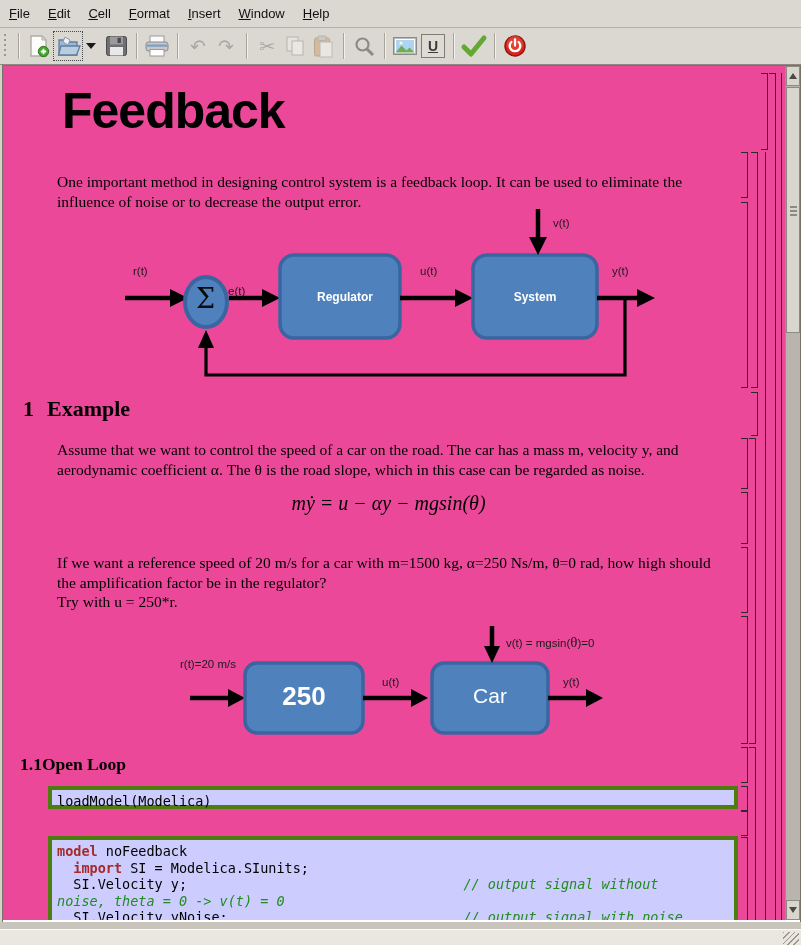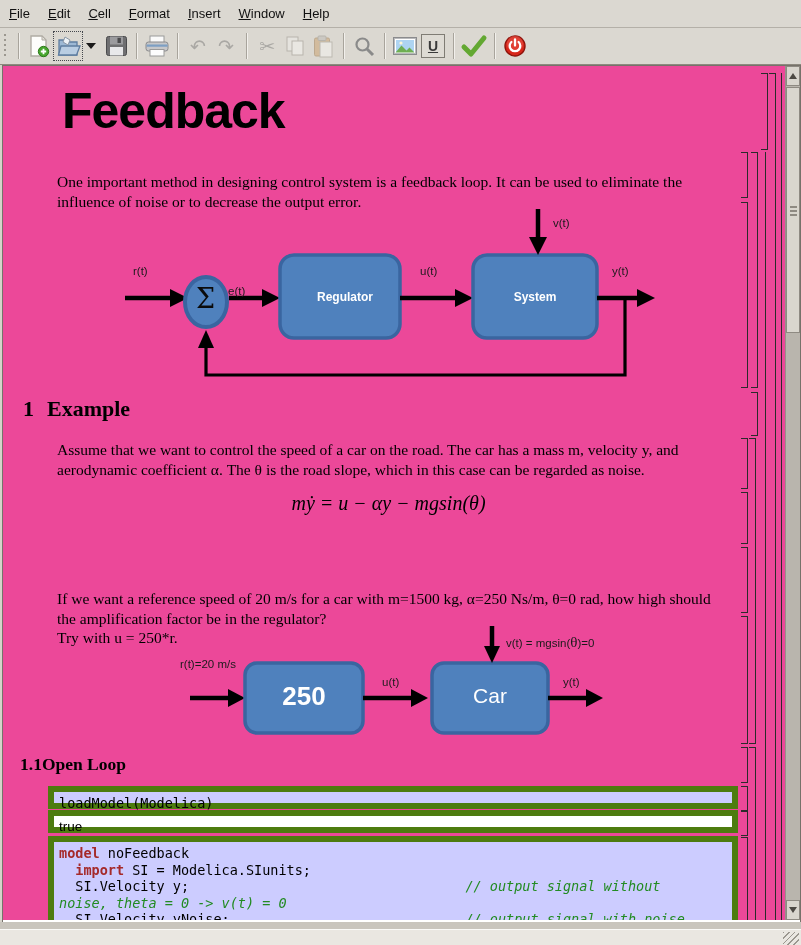--- a/index.html
+++ b/index.html
@@ -42,21 +42,21 @@
   .formula{position:absolute;left:57px;top:492px;width:663px;text-align:center;
     font-family:"Liberation Serif","DejaVu Serif",serif;font-style:italic;font-size:20px;color:#000;}
   
   .diag{position:absolute;}
   .lbl{position:absolute;font-family:"Liberation Sans",sans-serif;font-size:11.5px;color:#1a1a1a;white-space:nowrap;}
   .blklbl{position:absolute;color:#fff;font-family:"Liberation Sans",sans-serif;font-weight:bold;
     text-align:center;white-space:nowrap;}
   .sumlbl{position:absolute;font-family:"DejaVu Serif",serif;font-size:27px;color:#0b0b0b;}
   .thetaBig{font-size:15px;font-family:"Liberation Serif",serif;}
   
-  .cell{position:absolute;left:48px;width:690px;border:6px solid #4d7c0f;box-sizing:border-box;}
+  .cell{position:absolute;left:48px;width:690px;border:4px solid #4d7c0f;box-sizing:border-box;}
   .cell.inp{background:#ccccff;}
   .cell.outp{background:#ffffff;}
   .cellpre{margin:0;padding:3px 0 0 5px;font-family:"DejaVu Sans Mono",monospace;
     font-size:13.5px;line-height:16.5px;color:#000;white-space:pre;}
   .outtext{margin:0;padding:3px 0 0 5px;font-family:"Liberation Sans",sans-serif;font-size:13.5px;color:#000;}
   .kw{color:#a52a2a;font-weight:bold;}
   .cm{color:#228b22;font-style:italic;}
   
   .br,.brt{position:absolute;width:6px;border-right:1px solid #2b2b2b;}
   .br{border-top:1px solid #2b2b2b;border-bottom:1px solid #2b2b2b;}
@@ -274,21 +274,21 @@
         <span>Example</span>
       </div>
 
       <div class="para" style="top:440px;">
         <div>Assume that we want to control the speed of a car on the road. The car has a mass m, velocity y, and</div>
         <div>aerodynamic coefficient α. The θ is the road slope, which in this case can be regarded as noise.</div>
       </div>
 
       <div class="formula">mẏ = u − αy − mgsin(θ)</div>
 
-      <div class="para" style="top:553px;margin-top:36px;">
+      <div class="para" style="top:553px;">
         <div>If we want a reference speed of 20 m/s for a car with m=1500 kg, α=250 Ns/m, θ=0 rad, how high should</div>
         <div>the amplification factor be in the regulator?</div>
         <div>Try with u = 250*r.</div>
       </div>
 
       <div class="diag" style="left:160px;top:618px;width:460px;height:128px;">
         <svg width="460" height="128" viewBox="0 0 460 128">
           <line x1="30" y1="80" x2="70" y2="80" stroke="#000" stroke-width="4.5"></line>
           <polygon points="68,71 85,80 68,89" fill="#000"></polygon>
           <rect x="85" y="45" width="118" height="70" rx="12" fill="#4f81bd" stroke="#3a65a0" stroke-width="3.5"></rect>
@@ -310,23 +310,20 @@
 
       <div class="h2" style="top:754px;">
         <span>1.1</span>
         <span>Open Loop</span>
       </div>
 
       <div class="cell inp" style="top:786px;height:23px;">
         <pre class="cellpre">loadModel(Modelica)</pre>
       </div>
 
-      <div class="cell outp" style="top:810px;height:23px;">
-        <div class="outtext">true</div>
-      </div>
 
       <div class="cell inp" style="top:836px;height:92px;">
         <pre class="cellpre"><div><span class="kw">model</span><span class="pl"> noFeedback</span></div><div><span class="pl">  </span><span class="kw">import</span><span class="pl"> SI = Modelica.SIunits;</span></div><div><span class="pl">  SI.Velocity y;                                  </span><span class="cm">// output signal without</span></div><div><span class="cm">noise, theta = 0 -&gt; v(t) = 0</span></div><div><span class="pl">  SI.Velocity yNoise;                             </span><span class="cm">// output signal with noise</span></div></pre>
       </div>
 
       <div class="brline" style="left:775px;top:73px;height:847px;"></div>
       <div class="brline" style="left:781px;top:73px;height:847px;"></div>
       <div class="brt" style="left:769px;top:73px;height:6px;"></div>
       <div class="brline" style="left:765px;top:152px;height:768px;"></div>
       <div class="br" style="left:761px;top:73px;height:75px;"></div>

